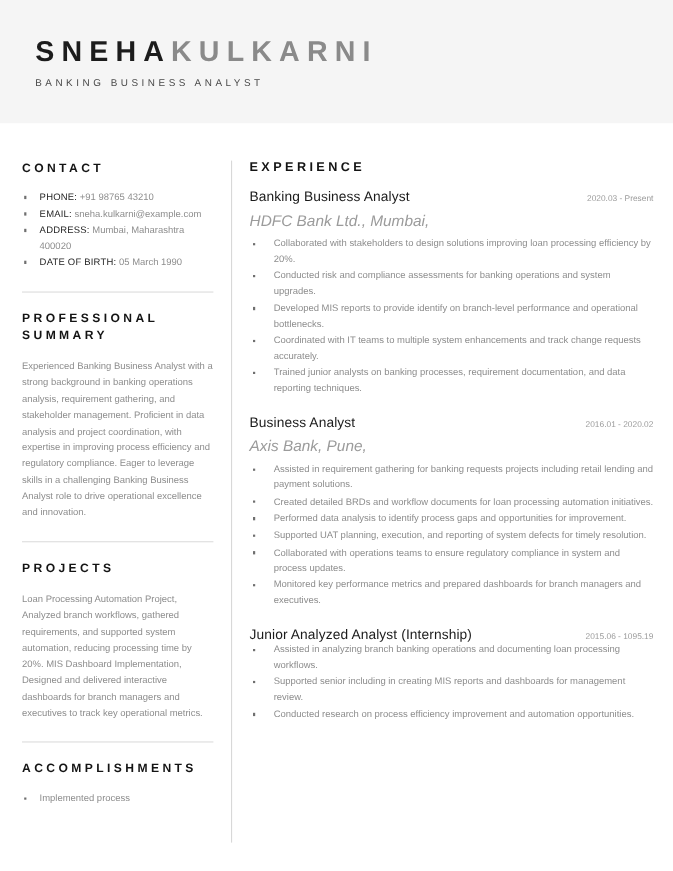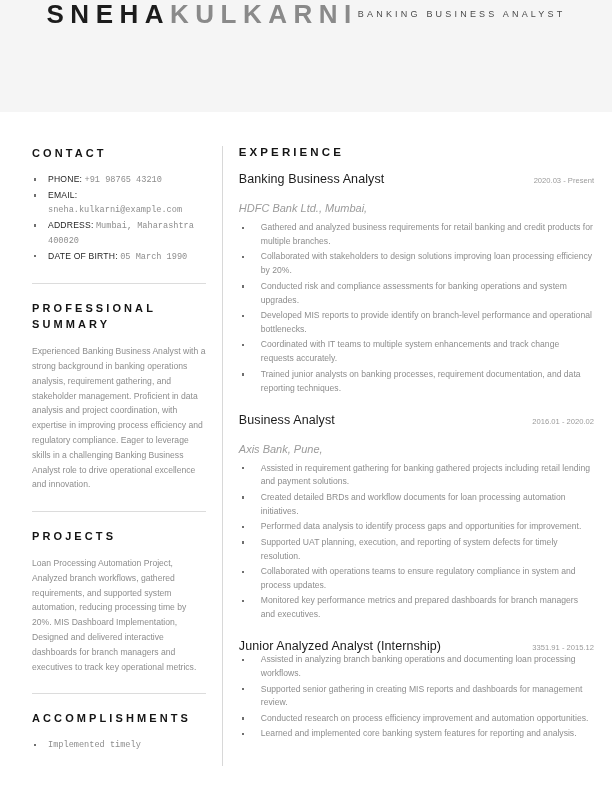--- a/index.html
+++ b/index.html
@@ -16,21 +16,21 @@
     position: relative;
   }
 
   
   .header-band {
     background: #f5f5f5;
     height: 112px;
     padding: 0 32px;
     box-sizing: border-box;
     display: flex;
-    flex-direction: row;
+    flex-direction: column;
     justify-content: center;
   }
   .name-line {
     font-size: 26px;
     font-weight: 700;
     letter-spacing: 6.5px;
     line-height: 1.1;
     white-space: nowrap;
   }
   .name-first { color: #1c1c1c; }
@@ -39,21 +39,21 @@
     margin-top: 9px;
     font-size: 9px;
     font-weight: 400;
     letter-spacing: 3.2px;
     color: #4a4a4a;
   }
 
   
   .page-body {
     display: flex;
-    padding: 34px 14px 0 32px;
+    padding: 34px 14px 0 20px;
     box-sizing: border-box;
     justify-content: center;
   }
   .col-left {
     width: 190px;
     flex: 0 0 190px;
     padding-right: 16px;
     box-sizing: border-box;
   }
   .col-divider {
@@ -112,21 +112,21 @@
     top: 5.5px;
     width: 2.4px;
     height: 2.4px;
     background: #6f6f6f;
   }
   .cl-label {
     font-weight: 400;
     color: #1f1f1f;
     letter-spacing: 0.2px;
   }
-  .cl-value { color: #8d8d8d; font-family: Liberation Mono, monospace; }
+  .cl-value { color: #8d8d8d; }
 
   
   .para {
     font-size: 8.6px;
     line-height: 1.72;
     color: #8d8d8d;
     margin: 0;
   }
 
   
@@ -142,24 +142,24 @@
     color: #1b1b1b;
     letter-spacing: 0.1px;
   }
   .job-dates {
     font-size: 7.6px;
     color: #9b9b9b;
     white-space: nowrap;
     padding-left: 10px;
   }
   .job-company {
-    font-size: 11px;
+    font-size: 14px;
     font-style: italic;
     color: #9b9b9b;
-    margin-top: 16px;
+    margin-top: 6px;
     margin-bottom: 7px;
   }
   ul.job-points {
     list-style: none;
     margin: 0;
     padding: 0;
   }
   ul.job-points li {
     position: relative;
     padding-left: 22px;
@@ -227,72 +227,70 @@
       <h2 class="sec-title">PROJECTS</h2>
       <p class="para">Loan Processing Automation Project, Analyzed branch workflows, gathered requirements, and supported system automation, reducing processing time by 20%. MIS Dashboard Implementation, Designed and delivered interactive dashboards for branch managers and executives to track key operational metrics.</p>
     </section>
 
     <hr class="hr">
 
     <section>
       <h2 class="sec-title">ACCOMPLISHMENTS</h2>
       <ul class="plain">
         <li>
-          <span class="cl-value">Implemented timely</span>
+          <span class="cl-value">Implemented process</span>
         </li>
       </ul>
     </section>
 
   </div>
 
   <div class="col-divider"></div>
 
   <div class="col-right">
 
     <h2 class="sec-title-right">EXPERIENCE</h2>
 
     <div class="job">
       <div class="job-head">
         <span class="job-role">Banking Business Analyst</span>
         <span class="job-dates">2020.03 - Present</span>
       </div>
       <div class="job-company">HDFC Bank Ltd., Mumbai,</div>
       <ul class="job-points">
-        <li>Gathered and analyzed business requirements for retail banking and credit products for multiple branches.</li>
         <li>Collaborated with stakeholders to design solutions improving loan processing efficiency by 20%.</li>
         <li>Conducted risk and compliance assessments for banking operations and system upgrades.</li>
         <li>Developed MIS reports to provide identify on branch-level performance and operational bottlenecks.</li>
         <li>Coordinated with IT teams to multiple system enhancements and track change requests accurately.</li>
         <li>Trained junior analysts on banking processes, requirement documentation, and data reporting techniques.</li>
       </ul>
     </div>
 
     <div class="job">
       <div class="job-head">
         <span class="job-role">Business Analyst</span>
         <span class="job-dates">2016.01 - 2020.02</span>
       </div>
       <div class="job-company">Axis Bank, Pune,</div>
       <ul class="job-points">
-        <li>Assisted in requirement gathering for banking gathered projects including retail lending and payment solutions.</li>
+        <li>Assisted in requirement gathering for banking requests projects including retail lending and payment solutions.</li>
         <li>Created detailed BRDs and workflow documents for loan processing automation initiatives.</li>
         <li>Performed data analysis to identify process gaps and opportunities for improvement.</li>
         <li>Supported UAT planning, execution, and reporting of system defects for timely resolution.</li>
         <li>Collaborated with operations teams to ensure regulatory compliance in system and process updates.</li>
         <li>Monitored key performance metrics and prepared dashboards for branch managers and executives.</li>
       </ul>
     </div>
 
     <div class="job">
       <div class="job-head">
         <span class="job-role">Junior Analyzed Analyst (Internship)</span>
-        <span class="job-dates">3351.91 - 2015.12</span>
+        <span class="job-dates">2015.06 - 1095.19</span>
       </div>
       <ul class="job-points">
         <li>Assisted in analyzing branch banking operations and documenting loan processing workflows.</li>
-        <li>Supported senior gathering in creating MIS reports and dashboards for management review.</li>
+        <li>Supported senior including in creating MIS reports and dashboards for management review.</li>
         <li>Conducted research on process efficiency improvement and automation opportunities.</li>
-        <li>Learned and implemented core banking system features for reporting and analysis.</li>
       </ul>
     </div>
 
   </div>
 </div>
 
 </body></html>

